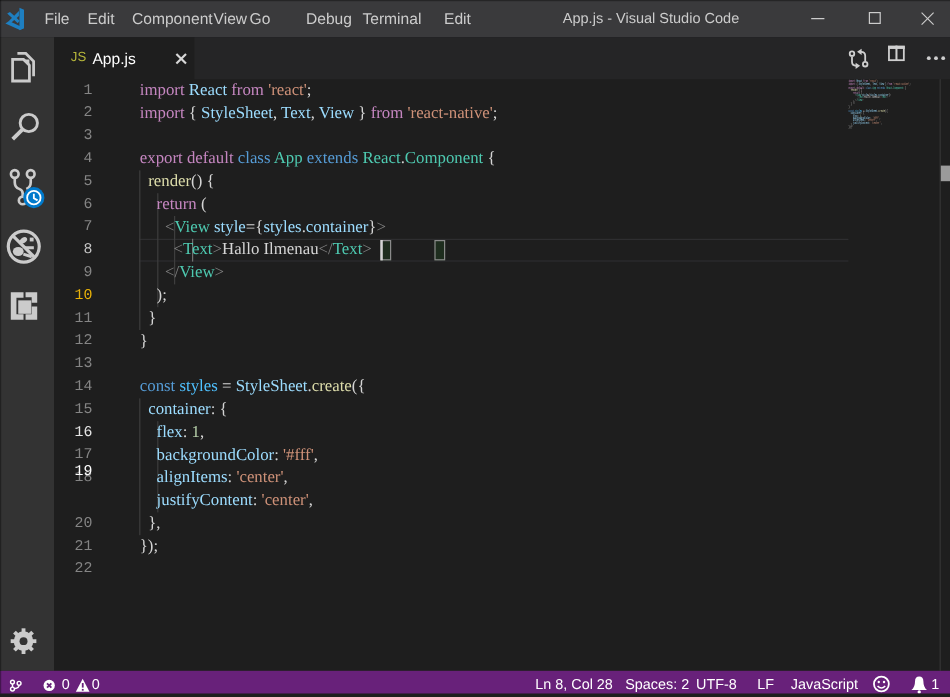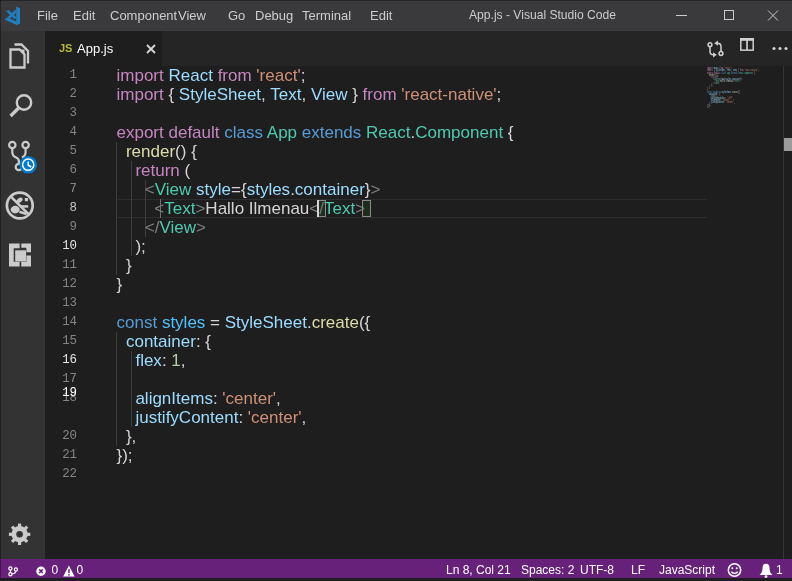--- a/index.html
+++ b/index.html
@@ -3,23 +3,23 @@
 *{margin:0;padding:0;box-sizing:border-box}
 html,body{width:792px;height:581px;background:#1e1e1e;overflow:hidden;font-family:"Liberation Sans",sans-serif}
 #win{position:relative;width:792px;height:578px;background:#1e1e1e;overflow:hidden}
 #titlebar{position:absolute;left:0;top:0;width:792px;height:31px;background:#3a3a3c}
 .menu{position:absolute;top:0;height:31px;line-height:31px;font-size:13px;color:#cccccc}
 #wtitle{position:absolute;top:0;height:31px;line-height:31px;font-size:12.1px;color:#cccccc;left:469px;width:144px;text-align:left;white-space:nowrap}
 #activity{position:absolute;left:0;top:31px;width:45px;height:528px;background:#333333}
 #tabbar{position:absolute;left:45px;top:31px;width:747px;height:35px;background:#252526}
 #tab{position:absolute;left:0;top:0;width:117px;height:35px;background:#1e1e1e}
 #tabname{position:absolute;left:32px;top:0;height:35px;line-height:35px;font-size:13px;color:#ffffff}
-.jsbadge{position:absolute;left:14px;top:11px;font-size:11px;font-weight:bold;color:#b7b73b}
+.jsbadge{position:absolute;left:14px;top:11px;font-size:11px;font-weight:normal;color:#b7b73b}
 .ln{position:absolute;left:0;width:77.0px;height:19px;line-height:19px;text-align:right;font-family:"Liberation Mono",monospace;font-size:12.4px}
-.cl{position:absolute;left:116.5px;height:19px;line-height:19px;font-family:Liberation Sans, sans-serif;font-size:17px;white-space:pre}
+.cl{position:absolute;left:116.5px;height:19px;line-height:19px;font-family:Liberation Serif, serif;font-size:14px;white-space:pre}
 .guide{position:absolute;width:1px;background:#3e3e3e}
 #curline{position:absolute;left:116px;top:199px;width:591px;height:19px;border-top:1px solid #2e2e30;border-bottom:1px solid #2e2e30}
 #cursor{position:absolute;left:316.5px;top:200px;width:2.5px;height:17px;background:#d4d4d4}
 .brk{position:absolute;top:199.5px;width:9px;height:17px;border:1px solid #8a8a8a;background:rgba(30,100,30,0.22)}
 #statusbar{position:absolute;left:0;top:559px;width:792px;height:22px;background:#68217a;color:#ffffff;font-size:12px}
 .sbit{position:absolute;top:0;height:22px;line-height:22px;white-space:nowrap}
 #minimap-sep{position:absolute;left:783px;top:66px;width:1px;height:493px;background:#353535}
 #ovr-cursor{position:absolute;left:784px;top:138px;width:8px;height:13px;background:#9b9b9b}
 svg{position:absolute;overflow:visible}
 </style></head><body>
@@ -29,21 +29,21 @@
     <svg width="18" height="20" style="left:4px;top:6px" viewBox="0 0 18 20">
       <polygon points="12.2,0.5 16,2.2 16,17.5 12.2,19.3" fill="#1e7fc1"></polygon>
       <polygon points="0.5,13.5 12.6,18.9 16,17.3 3.5,11.4" fill="#1e7fc1"></polygon>
       <polygon points="11.8,3.2 3.2,11.8 5.2,13.0 11.8,7.3" fill="#1e7fc1"></polygon>
       <polygon points="2.0,5.2 10.8,13.3 12.4,11.2 4.3,3.9" fill="#1e7fc1"></polygon>
     </svg>
     <span class="menu" style="left:37px">File</span>
     <span class="menu" style="left:73px">Edit</span>
     <span class="menu" style="left:110px">Component</span>
     <span class="menu" style="left:178px">View</span>
-    <span class="menu" style="left:228px">Go</span>
+    <span class="menu" style="left:208px">Go</span>
     <span class="menu" style="left:255px">Debug</span>
     <span class="menu" style="left:302px">Terminal</span>
     <span class="menu" style="left:370px">Edit</span>
     <span id="wtitle">App.js - Visual Studio Code</span>
     <svg width="792" height="31" style="left:0;top:0">
       <line x1="676" y1="15.5" x2="687" y2="15.5" stroke="#cccccc" stroke-width="1"></line>
       <rect x="724.5" y="10.5" width="9" height="9" fill="none" stroke="#cccccc" stroke-width="1"></rect>
       <line x1="768" y1="10.5" x2="778" y2="20.5" stroke="#cccccc" stroke-width="1"></line>
       <line x1="778" y1="10.5" x2="768" y2="20.5" stroke="#cccccc" stroke-width="1"></line>
     </svg>
@@ -177,34 +177,35 @@
 <div class="ln" style="top:142px;color:#858585">5</div>
 <div class="cl" style="top:142px"><span style="color:#D4D4D4">  </span><span style="color:#DCDCAA">render</span><span style="color:#D4D4D4">() {</span></div>
 <div class="ln" style="top:161px;color:#858585">6</div>
 <div class="cl" style="top:161px"><span style="color:#D4D4D4">    </span><span style="color:#C586C0">return</span><span style="color:#D4D4D4"> (</span></div>
 <div class="ln" style="top:180px;color:#858585">7</div>
 <div class="cl" style="top:180px"><span style="color:#D4D4D4">      </span><span style="color:#808080">&lt;</span><span style="color:#4EC9B0">View</span><span style="color:#D4D4D4"> </span><span style="color:#9CDCFE">style</span><span style="color:#D4D4D4">=</span><span style="color:#D4D4D4">{</span><span style="color:#9CDCFE">styles</span><span style="color:#D4D4D4">.</span><span style="color:#9CDCFE">container</span><span style="color:#D4D4D4">}</span><span style="color:#808080">&gt;</span></div>
 <div class="ln" style="top:199px;color:#c6c6c6">8</div>
 <div class="cl" style="top:199px"><span style="color:#D4D4D4">        </span><span style="color:#808080">&lt;</span><span style="color:#4EC9B0">Text</span><span style="color:#808080">&gt;</span><span style="color:#D4D4D4">Hallo Ilmenau</span><span style="color:#808080">&lt;/</span><span style="color:#4EC9B0">Text</span><span style="color:#808080">&gt;</span></div>
 <div class="ln" style="top:218px;color:#858585">9</div>
 <div class="cl" style="top:218px"><span style="color:#D4D4D4">      </span><span style="color:#808080">&lt;/</span><span style="color:#4EC9B0">View</span><span style="color:#808080">&gt;</span></div>
-<div class="ln" style="top:237px;color:#e5e5e5">10</div>
+<div class="ln" style="top:237px;color:#eab308">10</div>
 <div class="cl" style="top:237px"><span style="color:#D4D4D4">    </span><span style="color:#D4D4D4">);</span></div>
 <div class="ln" style="top:256px;color:#858585">11</div>
 <div class="cl" style="top:256px"><span style="color:#D4D4D4">  }</span></div>
 <div class="ln" style="top:275px;color:#858585">12</div>
 <div class="cl" style="top:275px"><span style="color:#D4D4D4">}</span></div>
 <div class="ln" style="top:294px;color:#858585">13</div>
 <div class="ln" style="top:313px;color:#858585">14</div>
 <div class="cl" style="top:313px"><span style="color:#569CD6">const</span><span style="color:#D4D4D4"> </span><span style="color:#4FC1FF">styles</span><span style="color:#D4D4D4"> = </span><span style="color:#9CDCFE">StyleSheet</span><span style="color:#D4D4D4">.</span><span style="color:#DCDCAA">create</span><span style="color:#D4D4D4">({</span></div>
 <div class="ln" style="top:332px;color:#858585">15</div>
 <div class="cl" style="top:332px"><span style="color:#D4D4D4">  </span><span style="color:#9CDCFE">container</span><span style="color:#D4D4D4">: {</span></div>
 <div class="ln" style="top:351px;color:#e5e5e5">16</div>
 <div class="cl" style="top:351px"><span style="color:#D4D4D4">    </span><span style="color:#9CDCFE">flex</span><span style="color:#D4D4D4">: </span><span style="color:#B5CEA8">1</span><span style="color:#D4D4D4">,</span></div>
 <div class="ln" style="top:370px;color:#858585">17</div>
+<div class="cl" style="top:370px"><span style="color:#D4D4D4">    </span><span style="color:#9CDCFE">backgroundColor</span><span style="color:#D4D4D4">: </span><span style="color:#CE9178">'#fff'</span><span style="color:#D4D4D4">,</span></div>
 <div class="ln" style="top:389px;color:#858585">18</div>
 <div class="cl" style="top:389px"><span style="color:#D4D4D4">    </span><span style="color:#9CDCFE">alignItems</span><span style="color:#D4D4D4">: </span><span style="color:#CE9178">'center'</span><span style="color:#D4D4D4">,</span></div>
 <div class="ln" style="top:384px;color:#ffffff">19</div>
 <div class="cl" style="top:408px"><span style="color:#D4D4D4">    </span><span style="color:#9CDCFE">justifyContent</span><span style="color:#D4D4D4">: </span><span style="color:#CE9178">'center'</span><span style="color:#D4D4D4">,</span></div>
 <div class="ln" style="top:427px;color:#858585">20</div>
 <div class="cl" style="top:427px"><span style="color:#D4D4D4">  },</span></div>
 <div class="ln" style="top:446px;color:#858585">21</div>
 <div class="cl" style="top:446px"><span style="color:#D4D4D4">});</span></div>
 <div class="ln" style="top:465px;color:#858585">22</div>
   <div class="brk" style="left:316.5px"></div>
@@ -312,21 +313,21 @@
       <circle cx="41" cy="12.2" r="4.7" fill="#ffffff"></circle>
       <line x1="39.2" y1="10.4" x2="42.8" y2="14" stroke="#68217a" stroke-width="1.5"></line>
       <line x1="42.8" y1="10.4" x2="39.2" y2="14" stroke="#68217a" stroke-width="1.5"></line>
 
       <path d="M 68.9 6.6 L 74.6 17.4 L 63.2 17.4 Z" fill="#ffffff"></path>
       <rect x="68.2" y="10.2" width="1.5" height="3.8" fill="#68217a"></rect>
       <rect x="68.2" y="15.1" width="1.5" height="1.5" fill="#68217a"></rect>
     </svg>
     <span class="sbit" style="left:51.5px">0</span>
     <span class="sbit" style="left:76.5px">0</span>
-    <span class="sbit" style="left:446px">Ln 8, Col 21</span>
+    <span class="sbit" style="left:446px">Ln 8, Col 28</span>
     <span class="sbit" style="left:521px">Spaces: 2</span>
     <span class="sbit" style="left:580px">UTF-8</span>
     <span class="sbit" style="left:631px">LF</span>
     <span class="sbit" style="left:659px">JavaScript</span>
     <svg width="70" height="22" style="left:722px;top:0" viewBox="0 0 70 22">
       <circle cx="12.5" cy="11" r="6.2" fill="none" stroke="#ffffff" stroke-width="1.5"></circle>
       <circle cx="10.3" cy="9.3" r="1" fill="#ffffff"></circle>
       <circle cx="14.7" cy="9.3" r="1" fill="#ffffff"></circle>
       <path d="M 9.3 12.7 Q 12.5 16 15.7 12.7" stroke="#ffffff" stroke-width="1.3" fill="none"></path>
       <path d="M 37.5 16 Q 40.5 13.8 40.5 9 Q 40.5 4.8 44 4.8 Q 47.5 4.8 47.5 9 Q 47.5 13.8 50.5 16 Z" fill="#ffffff"></path>

